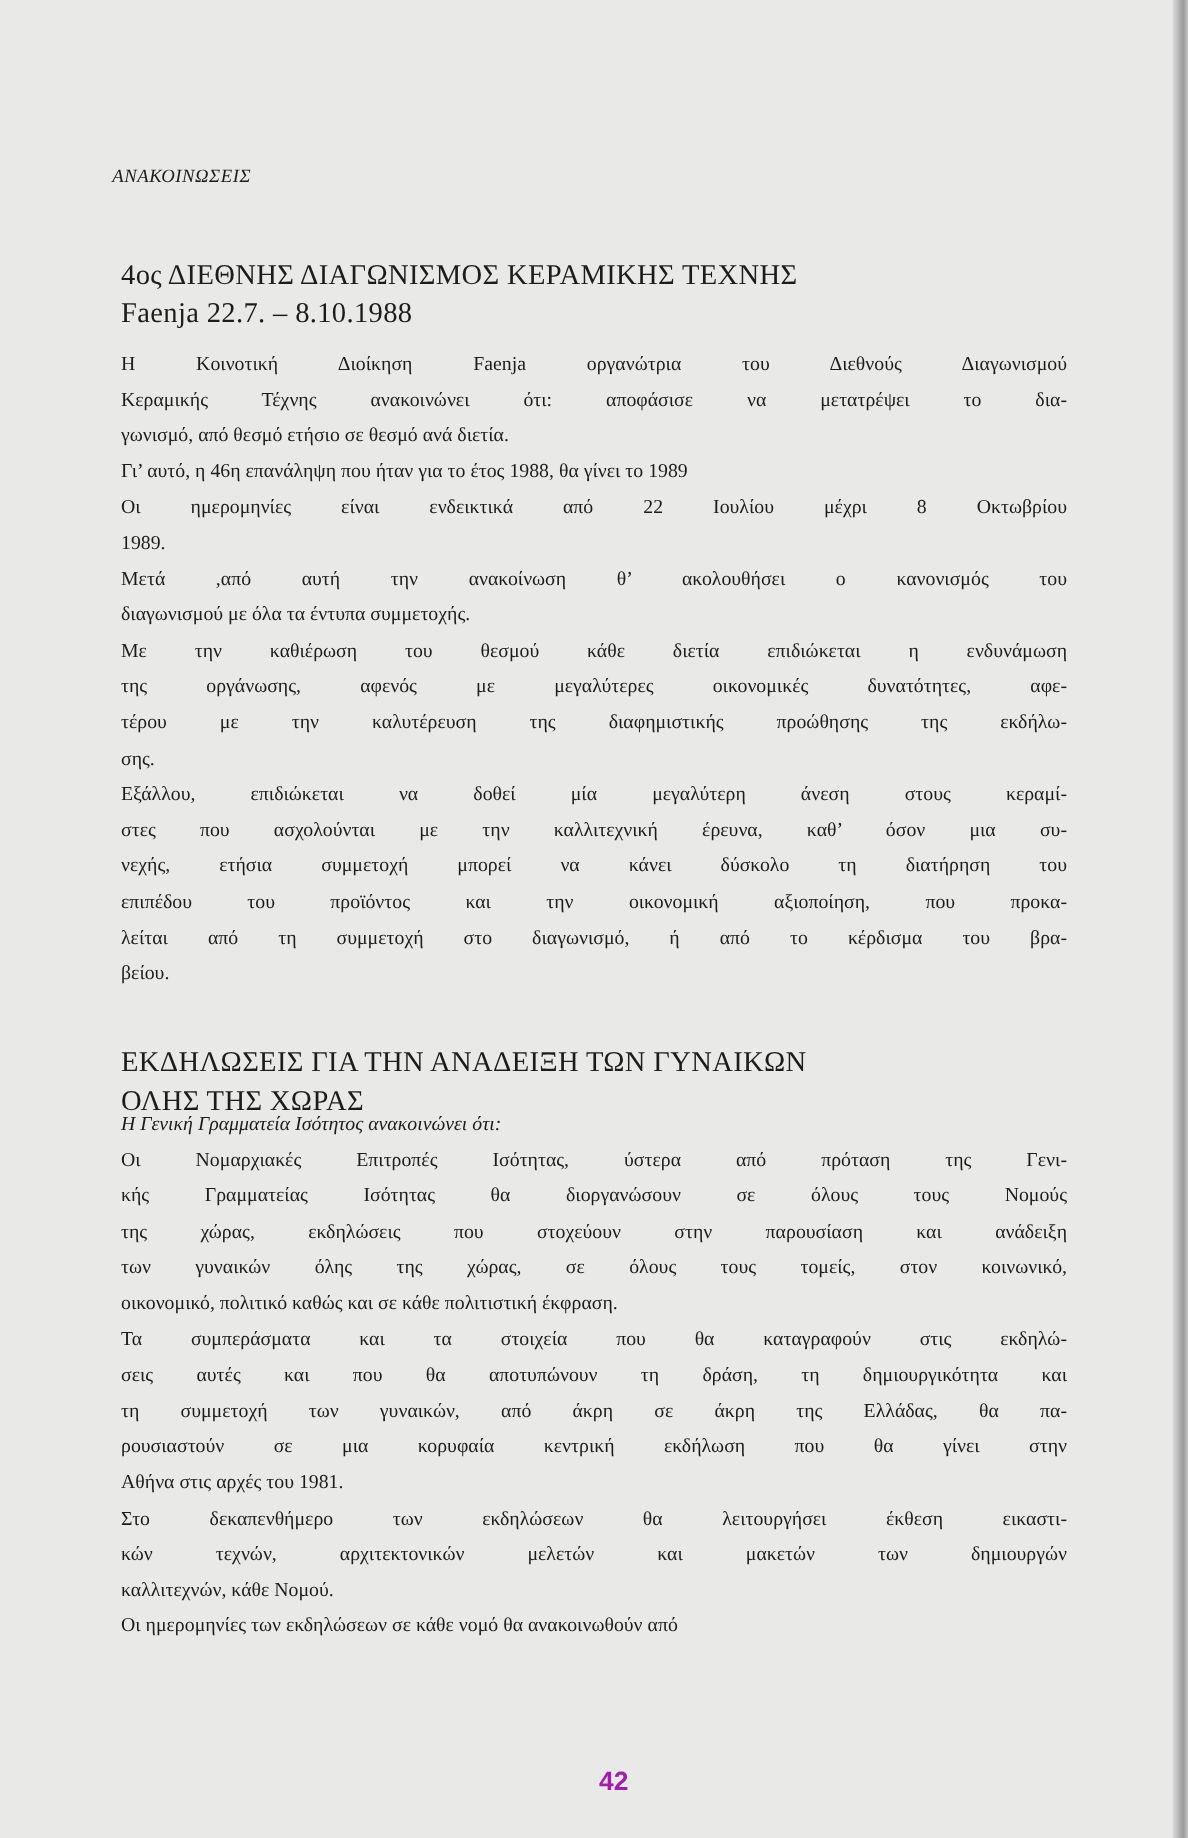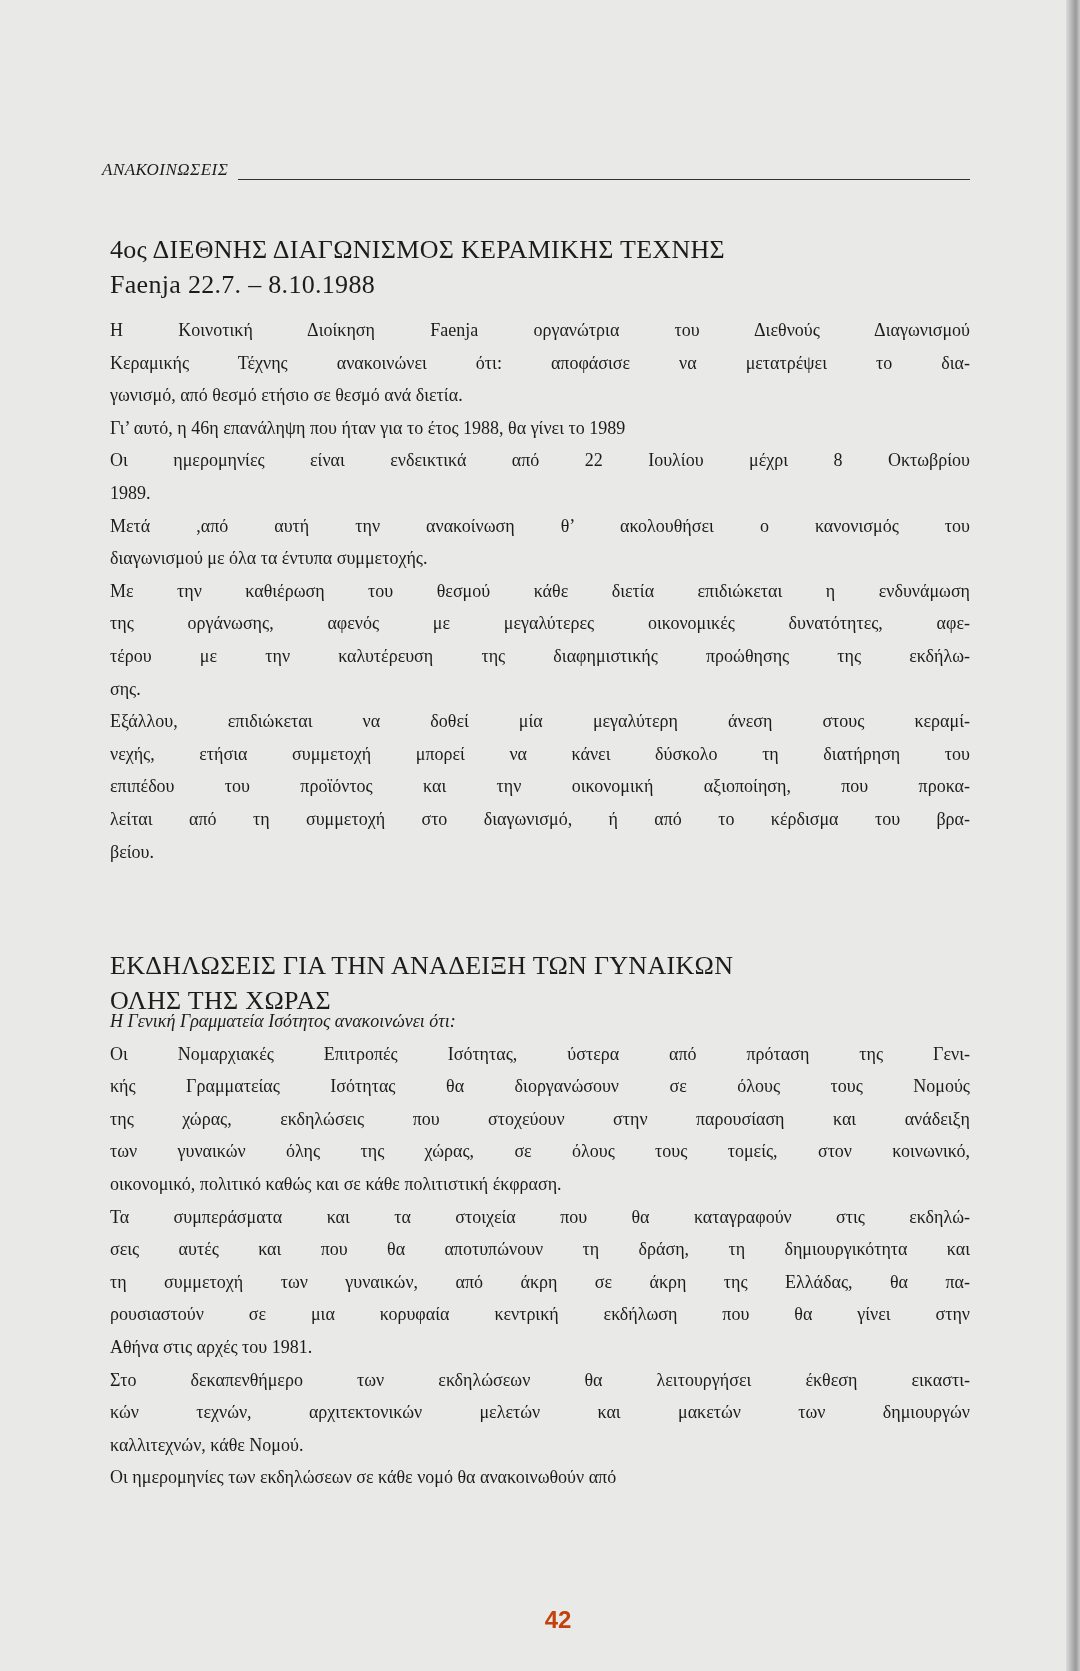--- a/index.html
+++ b/index.html
@@ -8,41 +8,41 @@
     background: #e9e9e8;
     font-family: "Liberation Serif", "DejaVu Serif", serif;
     color: #1c1c1c;
   }
   .page-shade {
     position: absolute; top: 0; right: 0; width: 14px; height: 1671px;
     background: linear-gradient(to right, #dcdcdc, #9a9a9a 70%, #c8c8c8);
   }
   .running-head {
     position: absolute; left: 102px; top: 150px; width: 868px; height: 30px;
-    display: flex; align-items: flex-end;
+    display: flex; align-items: flex-start; flex-direction: column;
   }
   .running-head-label {
     font-style: italic; font-size: 17px; letter-spacing: 0.5px; white-space: nowrap;
   }
   .running-head-rule {
     flex: 1; height: 0; border-top: 1.5px solid #333; margin-left: 10px; margin-top: 2px;
   }
   .block { position: absolute; left: 110px; width: 860px; }
   .title {
     text-align: left; font-size: 26px; line-height: 35px; letter-spacing: 0.3px;
   }
   .line {
     font-size: 18px; line-height: 32.6px; height: 32.6px;
     text-align: justify; text-align-last: justify; white-space: nowrap; overflow: visible;
   }
   .line.last { text-align-last: left; }
   .line.italic { font-style: italic; }
   .page-number {
     position: absolute; left: 0; width: 1080px; top: 1606px; text-align: center;
-    font-family: "Liberation Sans", "DejaVu Sans", sans-serif; font-size: 24px; font-weight: bold; color: #c2410c;
+    font-family: "Liberation Sans", "DejaVu Sans", sans-serif; font-size: 24px; font-weight: bold; color: #a21caf;
     padding-left: 36px; box-sizing: border-box;
   }
 </style>
 </head>
 <body>
 
 <div class="page-shade"></div>
 
 <div class="running-head">
   <span class="running-head-label">ΑΝΑΚΟΙΝΩΣΕΙΣ</span>
@@ -72,20 +72,21 @@
       <div class="line last">διαγωνισμού με όλα τα έντυπα συμμετοχής.</div>
     </div>
     <div>
       <div class="line">Με την καθιέρωση του θεσμού κάθε διετία επιδιώκεται η ενδυνάμωση</div>
       <div class="line">της οργάνωσης, αφενός με μεγαλύτερες οικονομικές δυνατότητες, αφε-</div>
       <div class="line">τέρου με την καλυτέρευση της διαφημιστικής προώθησης της εκδήλω-</div>
       <div class="line last">σης.</div>
     </div>
     <div>
       <div class="line">Εξάλλου, επιδιώκεται να δοθεί μία μεγαλύτερη άνεση στους κεραμί-</div>
+      <div class="line">στες που ασχολούνται με την καλλιτεχνική έρευνα, καθ’ όσον μια συ-</div>
       <div class="line">νεχής, ετήσια συμμετοχή μπορεί να κάνει δύσκολο τη διατήρηση του</div>
       <div class="line">επιπέδου του προϊόντος και την οικονομική αξιοποίηση, που προκα-</div>
       <div class="line">λείται από τη συμμετοχή στο διαγωνισμό, ή από το κέρδισμα του βρα-</div>
       <div class="line last">βείου.</div>
     </div>
   </div>
 
 <div class="block title" style="top:948px;">
   <div>ΕΚΔΗΛΩΣΕΙΣ ΓΙΑ ΤΗΝ ΑΝΑΔΕΙΞΗ ΤΩΝ ΓΥΝΑΙΚΩΝ</div>
   <div>ΟΛΗΣ ΤΗΣ ΧΩΡΑΣ</div>

